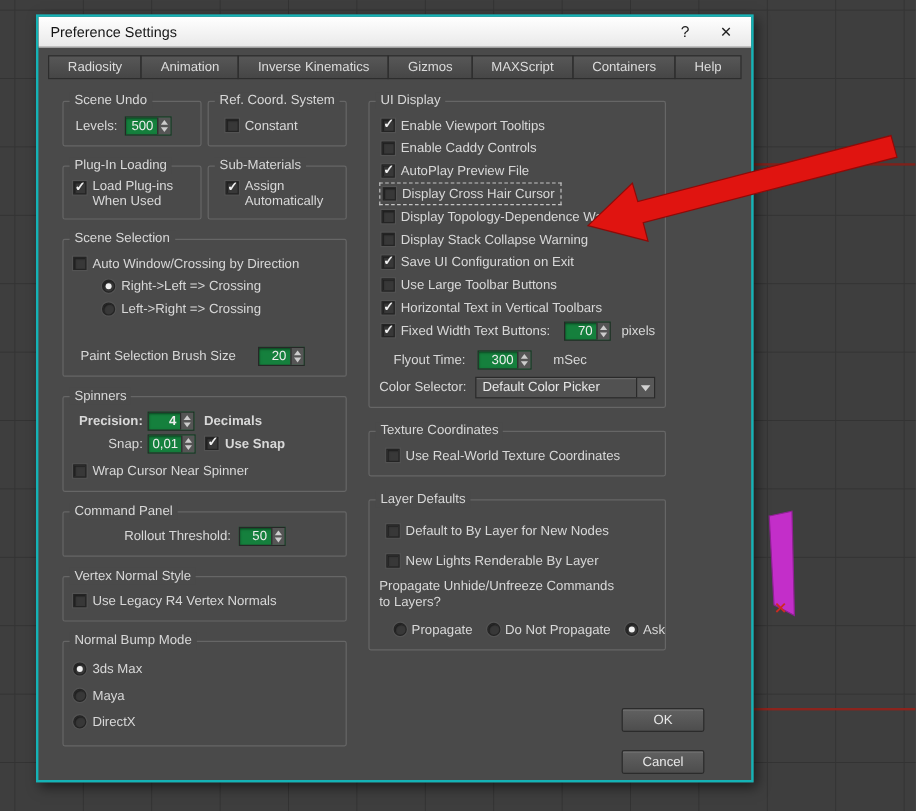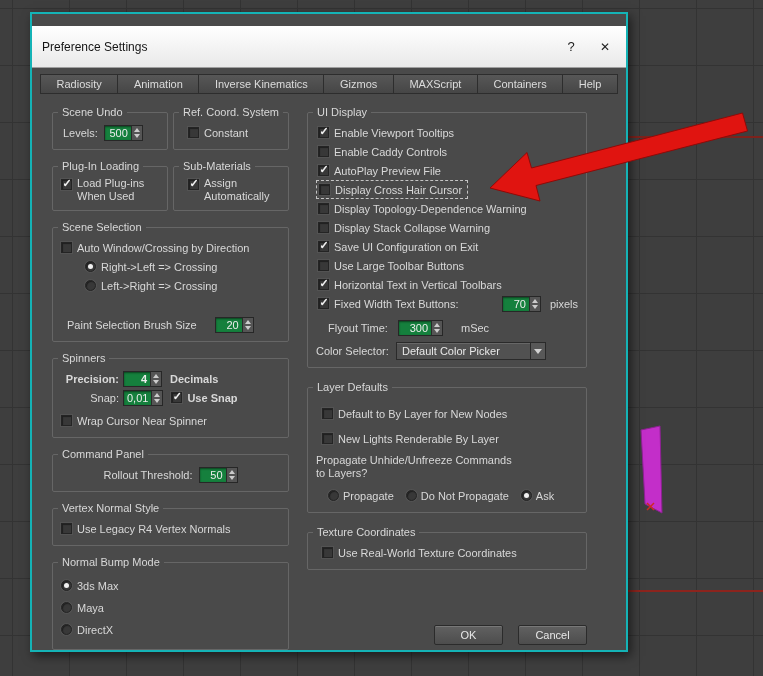--- a/index.html
+++ b/index.html
@@ -17,43 +17,42 @@
   }
   
   .scene-svg { position:absolute; left:0; top:0; z-index:1; }
   
   .dialog {
     position:absolute; left:30px; top:12px; width:598px; height:640px;
     background:#4a4a4a; border:2px solid #14b3b6; z-index:5;
     box-shadow:3px 4px 10px rgba(0,0,0,.55); overflow:hidden;
   }
   .titlebar {
-    height:42px; background:linear-gradient(#ffffff,#e9e9e9);
+    height:26px; background:linear-gradient(#ffffff,#e9e9e9);
     display:flex; align-items:center; color:#151515;
     border-bottom:1px solid #9f9f9f;
-    margin-top:12px;
   }
   .titlebar .title { font-size:12px; padding-left:10px; flex:1; }
   .tb-btn { width:34px; text-align:center; font-size:13px; color:#222; cursor:default; }
   .tb-btn.close { font-size:12px; margin-right:4px; }
   
   .tabs { padding:6px 8px 0 8px; }
   .tabrow { display:flex; }
   .tab {
     flex:1 1 auto; text-align:center; font-size:11px; line-height:18px; height:20px;
     background:linear-gradient(#575757,#464646); border:1px solid #2d2d2d;
     margin-left:-1px; color:#dcdcdc; white-space:nowrap; padding:0 6px;
   }
   .tabrow .tab:first-child { margin-left:0; }
   .tabrow2 .tab { margin-top:-1px; }
   .tab.active { background:#5e5e5e; box-shadow:inset 0 1px 0 #737373; }
   
   .content { display:flex; gap:18px; padding:2px 0 0 20px; }
   .col-left  { width:237px; flex:none; }
-  .col-right { width:280px; flex:none; }
+  .col-right { width:248px; flex:none; }
   .group {
     position:relative; border:1px solid #666666; border-radius:2px;
     margin-top:16px; padding:10px 8px 7px 8px;
   }
   .group-title {
     position:absolute; top:-8px; left:5px; background:#4a4a4a;
     padding:0 4px; font-size:11px; line-height:14px; color:#d8d8d8; white-space:nowrap;
   }
   .pair { display:flex; gap:5px; }
   .pair .group { flex:1; min-width:0; }
@@ -126,21 +125,21 @@
   .flyout-row { margin:5px 0 4px 0; gap:6px; }
   .flyout-row .lbl { margin-left:12px; width:64px; }
   .color-row { gap:4px; margin-top:4px; }
   .color-row .lbl { width:76px; flex:none; }
   .radio-inline { display:flex; gap:12px; margin-left:12px; margin-top:6px; }
   .radio-inline .check-row { gap:4px; }
   .prop-text { font-size:11px; line-height:13px; max-width:205px; margin-top:6px; }
   .ld-row { margin-top:6px; }
   .nb-row { margin:3px 0; }
   
-  .dialog-buttons { position:absolute; right:39px; bottom:5px; display:flex; gap:15px; }
+  .dialog-buttons { position:absolute; right:39px; bottom:5px; display:flex; gap:15px;flex-direction:column; }
   .btn {
     width:69px; height:20px; font-size:11px; line-height:18px; text-align:center;
     color:#e8e8e8; background:linear-gradient(#616161,#4d4d4d);
     border:1px solid #2b2b2b; border-radius:2px; box-shadow:inset 0 1px 0 #787878;
   }
   
   .arrow-svg { position:absolute; left:0; top:0; z-index:20; pointer-events:none; }
 </style>
 </head>
 <body>
@@ -388,20 +387,28 @@
         <div class="row color-row">
           <span class="lbl">Color Selector:</span>
           <span class="dropdown">
             <span class="dd-value">Default Color Picker</span>
             <span class="dd-arrow"></span>
           </span>
         </div>
       </div>
 
       <div class="group" style="margin-top:19px;">
+        <div class="group-title">Texture Coordinates</div>
+        <div class="row check-row indent6">
+          <span class="checkbox"></span>
+          <span class="check-label">Use Real-World Texture Coordinates</span>
+        </div>
+      </div>
+
+      <div class="group" style="margin-top:19px;">
         <div class="group-title">Layer Defaults</div>
         <div class="row check-row indent6 ld-row">
           <span class="checkbox"></span>
           <span class="check-label">Default to By Layer for New Nodes</span>
         </div>
         <div class="row check-row indent6 ld-row">
           <span class="checkbox"></span>
           <span class="check-label">New Lights Renderable By Layer</span>
         </div>
         <div class="prop-text">Propagate Unhide/Unfreeze Commands to Layers?</div>
@@ -414,28 +421,20 @@
             <span class="radio"></span>
             <span class="check-label">Do Not Propagate</span>
           </span>
           <span class="row check-row">
             <span class="radio checked"></span>
             <span class="check-label">Ask</span>
           </span>
         </div>
       </div>
 
-      <div class="group" style="margin-top:19px;">
-        <div class="group-title">Texture Coordinates</div>
-        <div class="row check-row indent6">
-          <span class="checkbox"></span>
-          <span class="check-label">Use Real-World Texture Coordinates</span>
-        </div>
-      </div>
-
     </div>
   </div>
 
   <div class="dialog-buttons">
     <div class="btn">OK</div>
     <div class="btn">Cancel</div>
   </div>
 
 </div>
 

